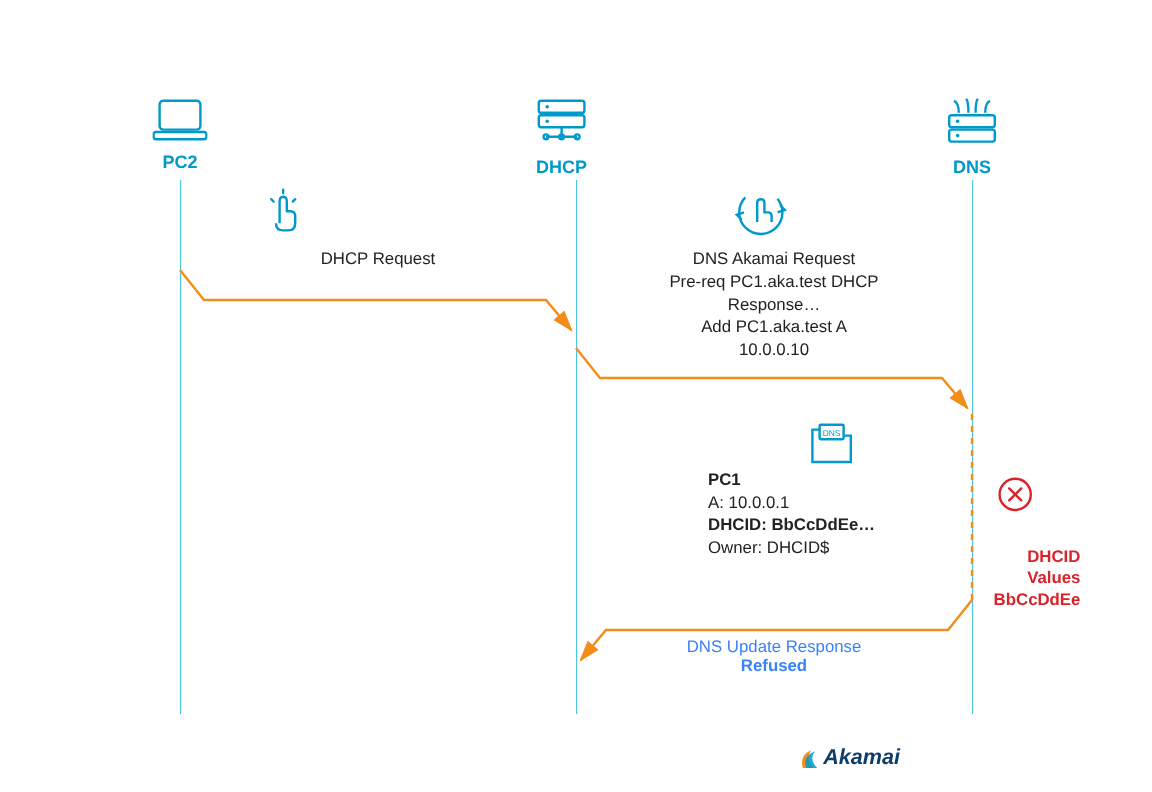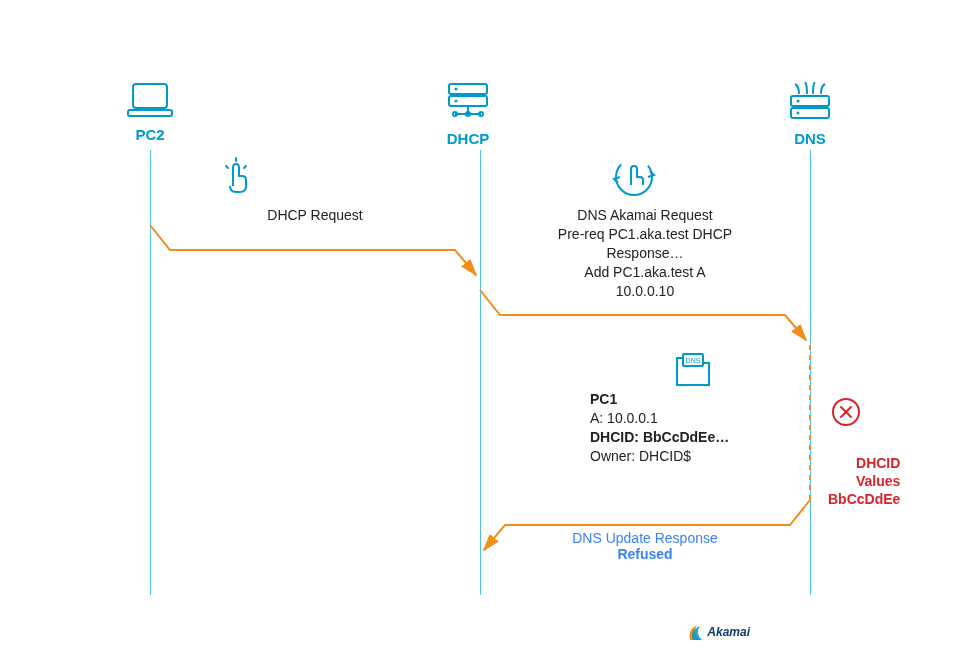--- a/index.html
+++ b/index.html
@@ -69,21 +69,21 @@
   }
   .brand {
     position: absolute;
     right: 30px;
     bottom: 18px;
     display: flex;
     align-items: center;
     gap: 0;
     font-weight: bold;
     font-style: italic;
-    font-size: 12px;
+    font-size: 18px;
     color: #0d3e6b;
   }
   .brand-swoosh {
     display: inline-block;
     width: 20px; height: 20px;
   }
 </style>
 </head>
 <body>
 

